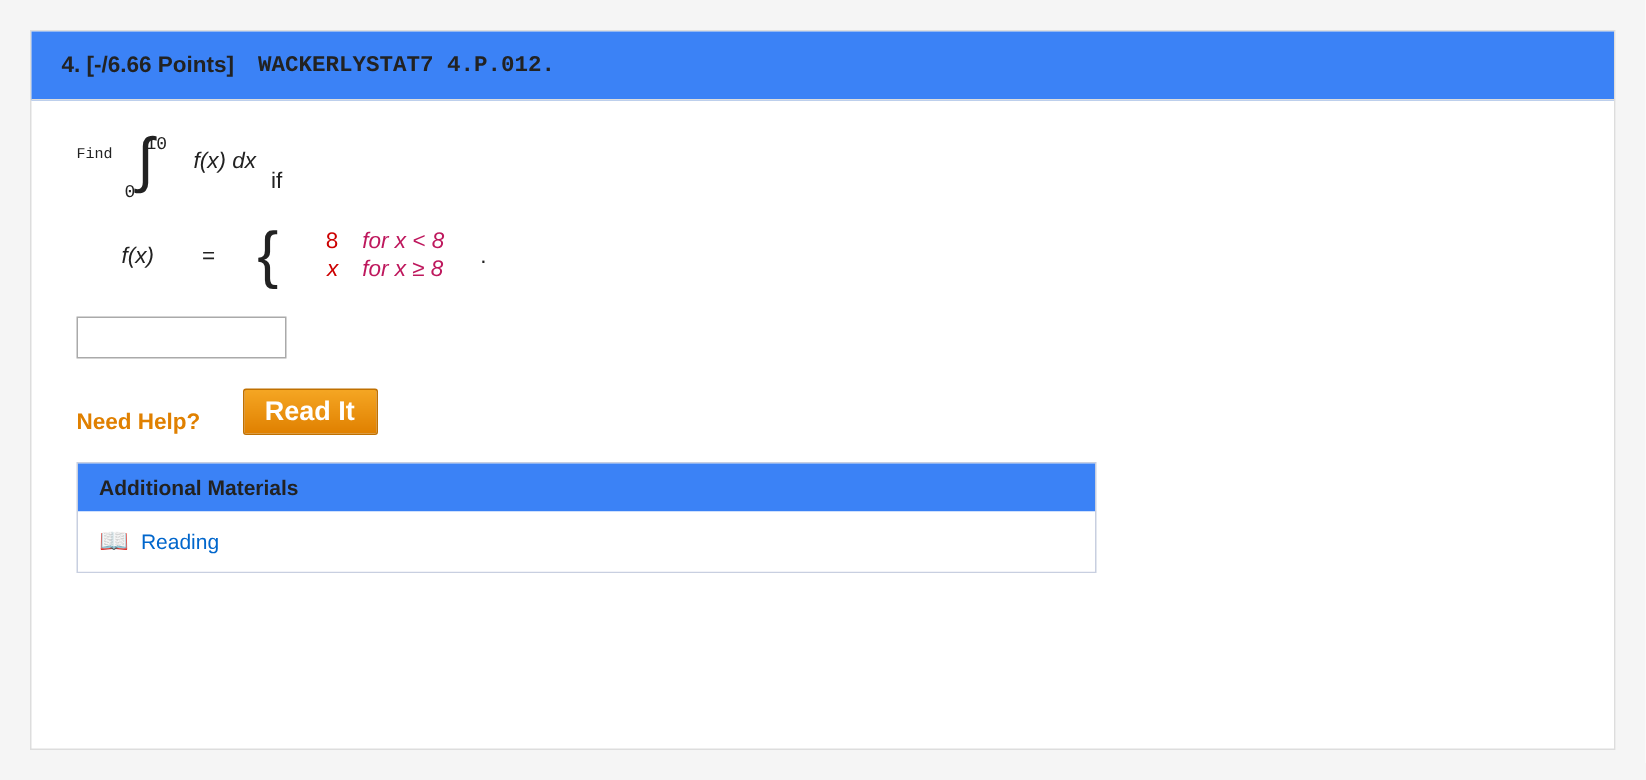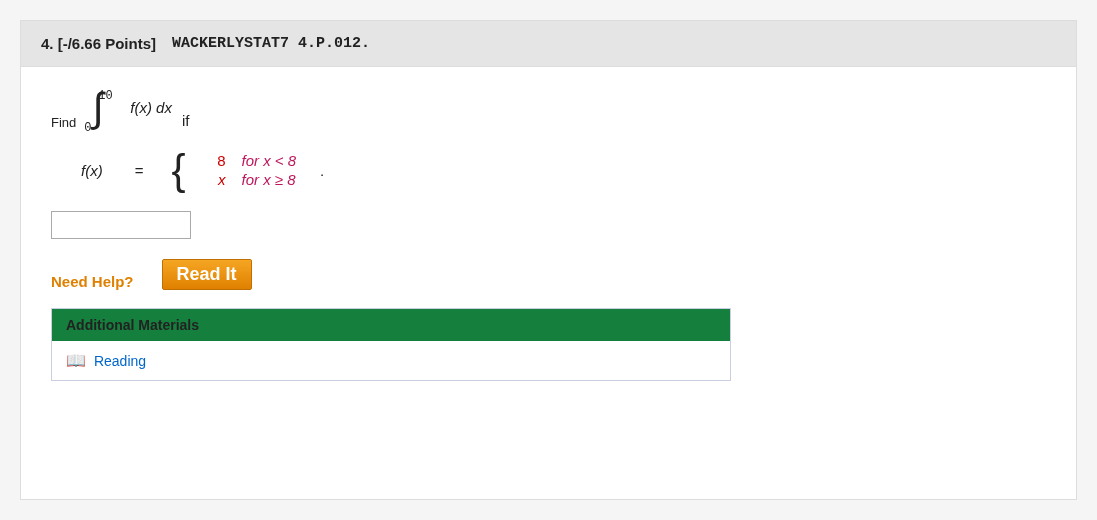--- a/index.html
+++ b/index.html
@@ -12,21 +12,21 @@
       min-height: 520px;
       padding: 20px;
     }
     .outer-container {
       background: #ffffff;
       border: 1px solid #ddd;
       width: 1057px;
       min-height: 480px;
     }
     .question-header {
-      background: #e5e5e5;
+      background: #3b82f6;
       border-bottom: 1px solid #ddd;
       padding: 14px 20px;
       display: flex;
       align-items: center;
       gap: 16px;
     }
     .question-number {
       font-size: 15px;
       font-weight: bold;
       color: #222;
@@ -136,21 +136,21 @@
       font-weight: bold;
       padding: 4px 14px;
       cursor: pointer;
       border-radius: 2px;
     }
     .additional-materials {
       border: 1px solid #c8cfe0;
       width: 680px;
     }
     .additional-materials-header {
-      background: #15803d;
+      background: #3b82f6;
       padding: 8px 14px;
       font-size: 14px;
       font-weight: bold;
       color: #222;
     }
     .additional-materials-body {
       background: #ffffff;
       padding: 10px 14px;
     }
     .reading-link {
@@ -175,21 +175,21 @@
   <div class="question-header">
     <span class="question-number">
       <span>4.</span>&nbsp;<span>[-/6.66 Points]</span>
     </span>
     <span class="question-code">WACKERLYSTAT7 4.P.012.</span>
   </div>
 
   <div class="question-body">
 
     <div class="find-line">
-      <span style="font-size:13px; margin-top:24px;">Find</span>
+      <span style="font-size:10px; margin-top:7px;font-family:Liberation Mono, monospace;">Find</span>
       <span style="display:inline-flex; flex-direction:column; align-items:center; position:relative; width:32px; margin-top:0px;font-family:Liberation Mono, monospace;">
         <span style="font-size:12px; position:absolute; top:-2px; left:16px;">10</span>
         <span style="font-size:40px; line-height:1; color:#222; font-style:normal;">∫</span>
         <span style="font-size:12px; position:absolute; bottom:-4px; left:2px;">0</span>
       </span>
       <span style="font-size:15px; font-style:italic; margin-left:10px; margin-top:8px;">f(x) dx</span>
       <span style="font-size:15px; margin-left:4px; margin-top:21px;">if</span>
     </div>
 
     <div class="piecewise-section">

